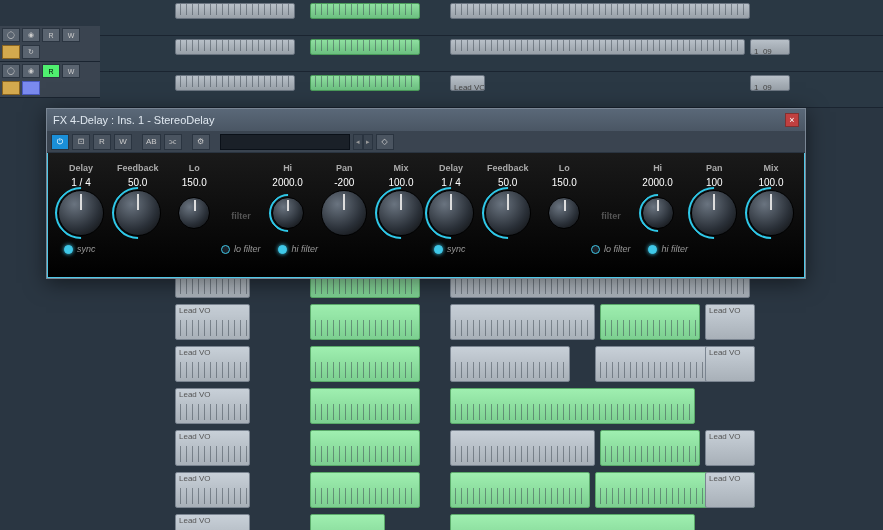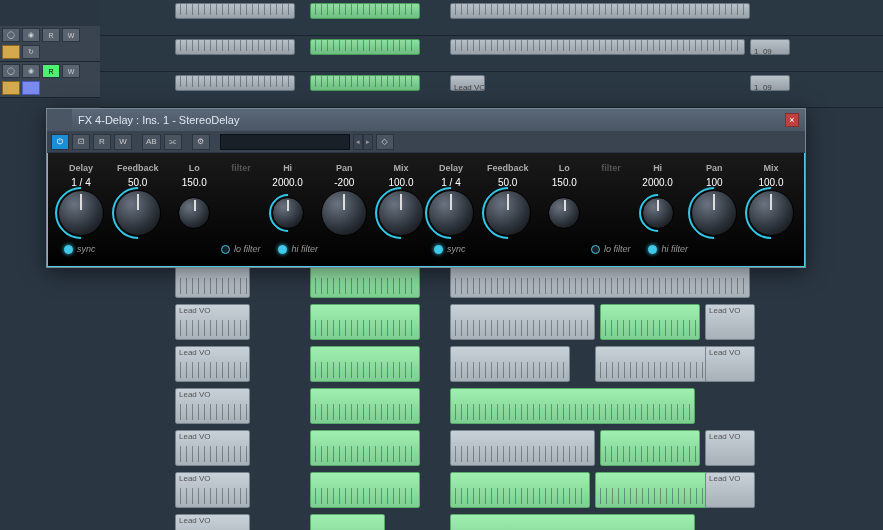--- a/index.html
+++ b/index.html
@@ -16,37 +16,37 @@
 
 .track-lane { position: absolute; left: 100px; right: 0; height: 36px; background: #2a3844; border-bottom: 1px solid #1a2430; }
 .clip { position: absolute; height: 16px; top: 3px; border: 1px solid #6a7480; background: linear-gradient(#b8c0c8, #98a0a8); border-radius: 2px; overflow: hidden; }
 .clip.green { background: linear-gradient(#8fdfa0, #6cbf80); border-color: #4a9a5a; }
 .clip-label { font-size: 8px; color: #444; padding: 1px 3px; white-space: nowrap; }
 .wave { position: absolute; bottom: 3px; left: 2px; right: 2px; height: 16px; }
 .wave::before { content: ""; position: absolute; inset: 0; background: repeating-linear-gradient(90deg, transparent 0 2px, rgba(60,70,80,0.5) 2px 3px, transparent 3px 6px); }
 
 
 .plugin-window { position: absolute; left: 46px; top: 108px; width: 760px; background: #4a5664; border: 1px solid #7a8694; box-shadow: 0 4px 20px rgba(0,0,0,0.5); }
-.titlebar { height: 22px; background: linear-gradient(#5a6878, #4a5664); display: flex; align-items: center; padding: 0 6px; margin-left: 25px; }
+.titlebar { height: 22px; background: linear-gradient(#5a6878, #4a5664); display: flex; align-items: center; padding: 0 6px; }
 .titlebar-text { font-size: 11px; color: #e0e8f0; flex: 1; }
 .close-btn { width: 14px; height: 14px; background: #c04040; border: 1px solid #803030; color: #fff; font-size: 9px; display: flex; align-items: center; justify-content: center; }
 
 .toolbar { height: 22px; background: #3a4450; display: flex; align-items: center; padding: 0 4px; gap: 3px; border-bottom: 1px solid #2a3440; }
 .tb-btn { height: 16px; min-width: 18px; background: #4a5460; border: 1px solid #2a3440; display: inline-flex; align-items: center; justify-content: center; font-size: 8px; color: #ccc; padding: 0 3px; }
 .tb-btn.power { background: #1a8fd8; color: #fff; }
 .tb-preset { flex: 1; max-width: 130px; height: 16px; background: #1a2028; border: 1px solid #0a1018; }
 .tb-arrows { display: flex; }
 .tb-arrow { width: 10px; height: 16px; background: #3a4450; border: 1px solid #2a3440; font-size: 7px; color: #999; display: flex; align-items: center; justify-content: center; }
 
-.plugin-body { background: linear-gradient(#1a1a1a, #000); padding: 10px 8px 12px 8px; border: 1px solid #4fc8e8; border-top: none; display: flex; }
+.plugin-body { background: linear-gradient(#1a1a1a, #000); padding: 10px 8px 23px 8px; border: 1px solid #4fc8e8; border-top: none; display: flex; }
 .channel { flex: 1; display: flex; flex-direction: column; }
 .param-row { display: flex; justify-content: space-between; }
 .param { display: flex; flex-direction: column; align-items: center; width: 50px; }
 .param-label { font-size: 9px; color: #aaa; font-weight: bold; margin-bottom: 4px; }
-.param-label.dim { color: #555; }
+.param-label.dim { color: #555; margin-top: 48px; }
 .param-value { font-size: 10px; color: #fff; margin-bottom: 2px; }
 .knob-wrap { width: 46px; height: 46px; position: relative; }
 .knob-wrap.small { width: 32px; height: 32px; margin-top: 7px; }
 .knob { width: 100%; height: 100%; border-radius: 50%; background: radial-gradient(circle at 35% 30%, #6a7480, #2a3038 60%, #0a0a0a); border: 1px solid #000; position: relative; }
 .knob::after { content: ""; position: absolute; left: 48%; top: 6%; width: 2px; height: 38%; background: #ddd; transform-origin: 50% 118%; }
 .knob-ring { position: absolute; inset: -3px; border-radius: 50%; border: 2px solid transparent; border-top-color: #2fc8e8; border-right-color: #2fc8e8; transform: rotate(-135deg); }
 
 .toggle-row { display: flex; gap: 18px; margin-top: 8px; padding-left: 8px; }
 .toggle { display: flex; align-items: center; gap: 4px; }
 .toggle-dot { width: 9px; height: 9px; border-radius: 50%; background: #1a2028; border: 1px solid #3fc8e8; }

